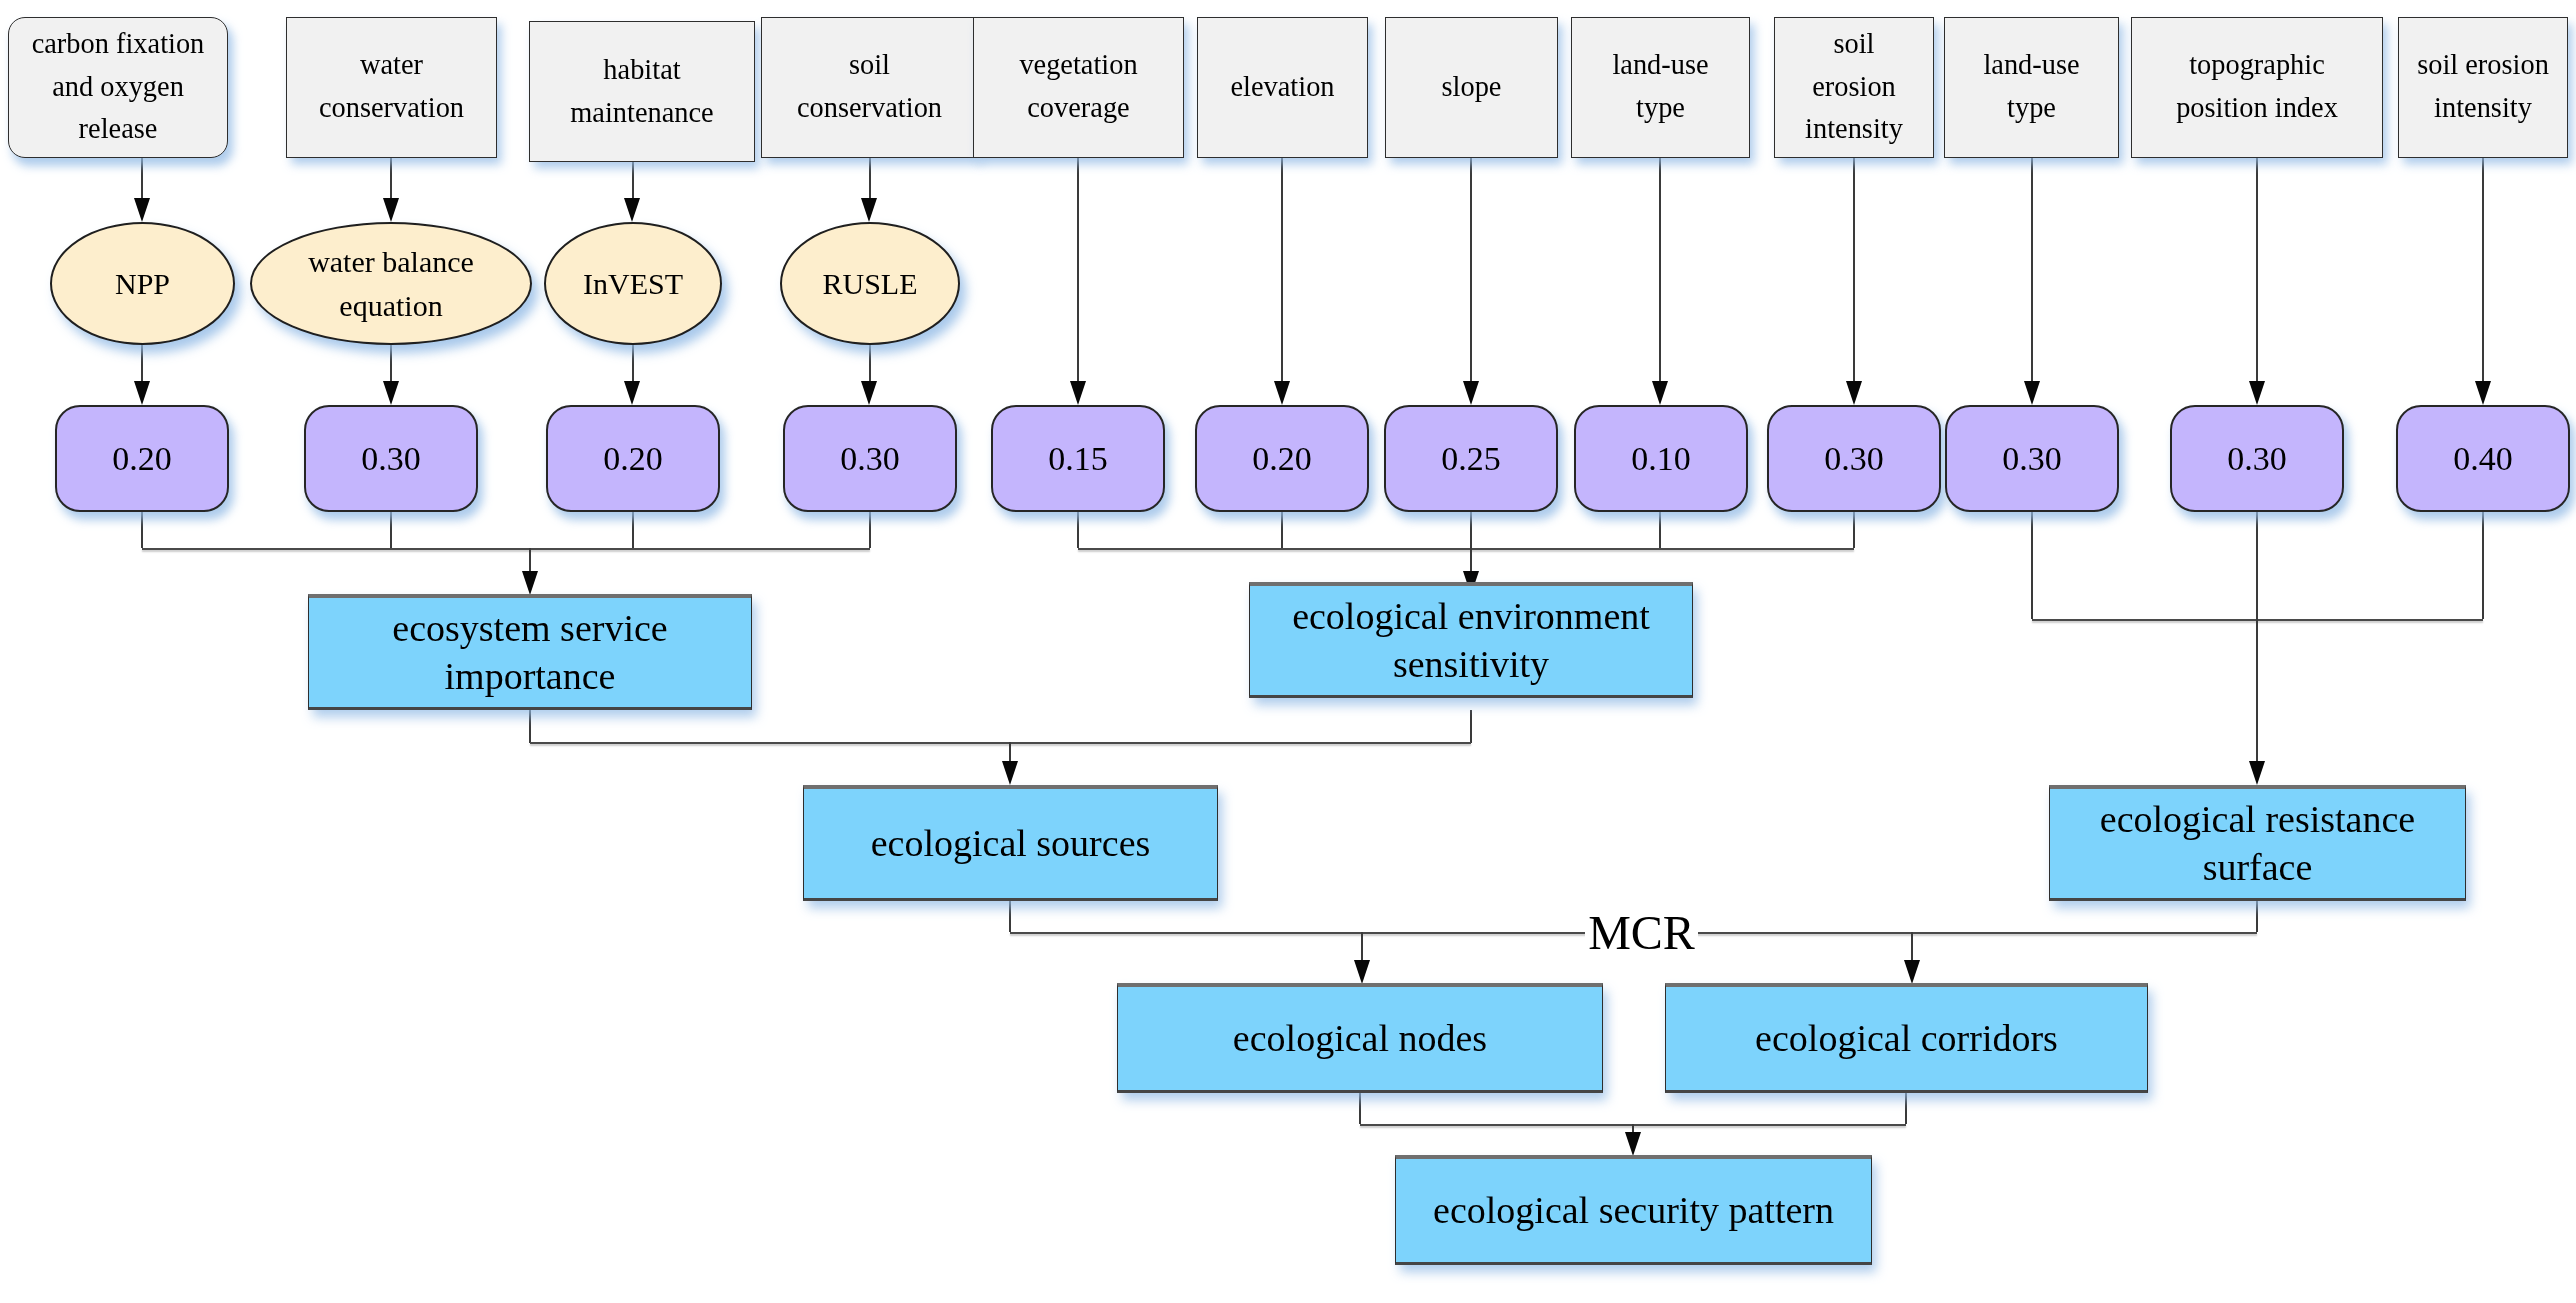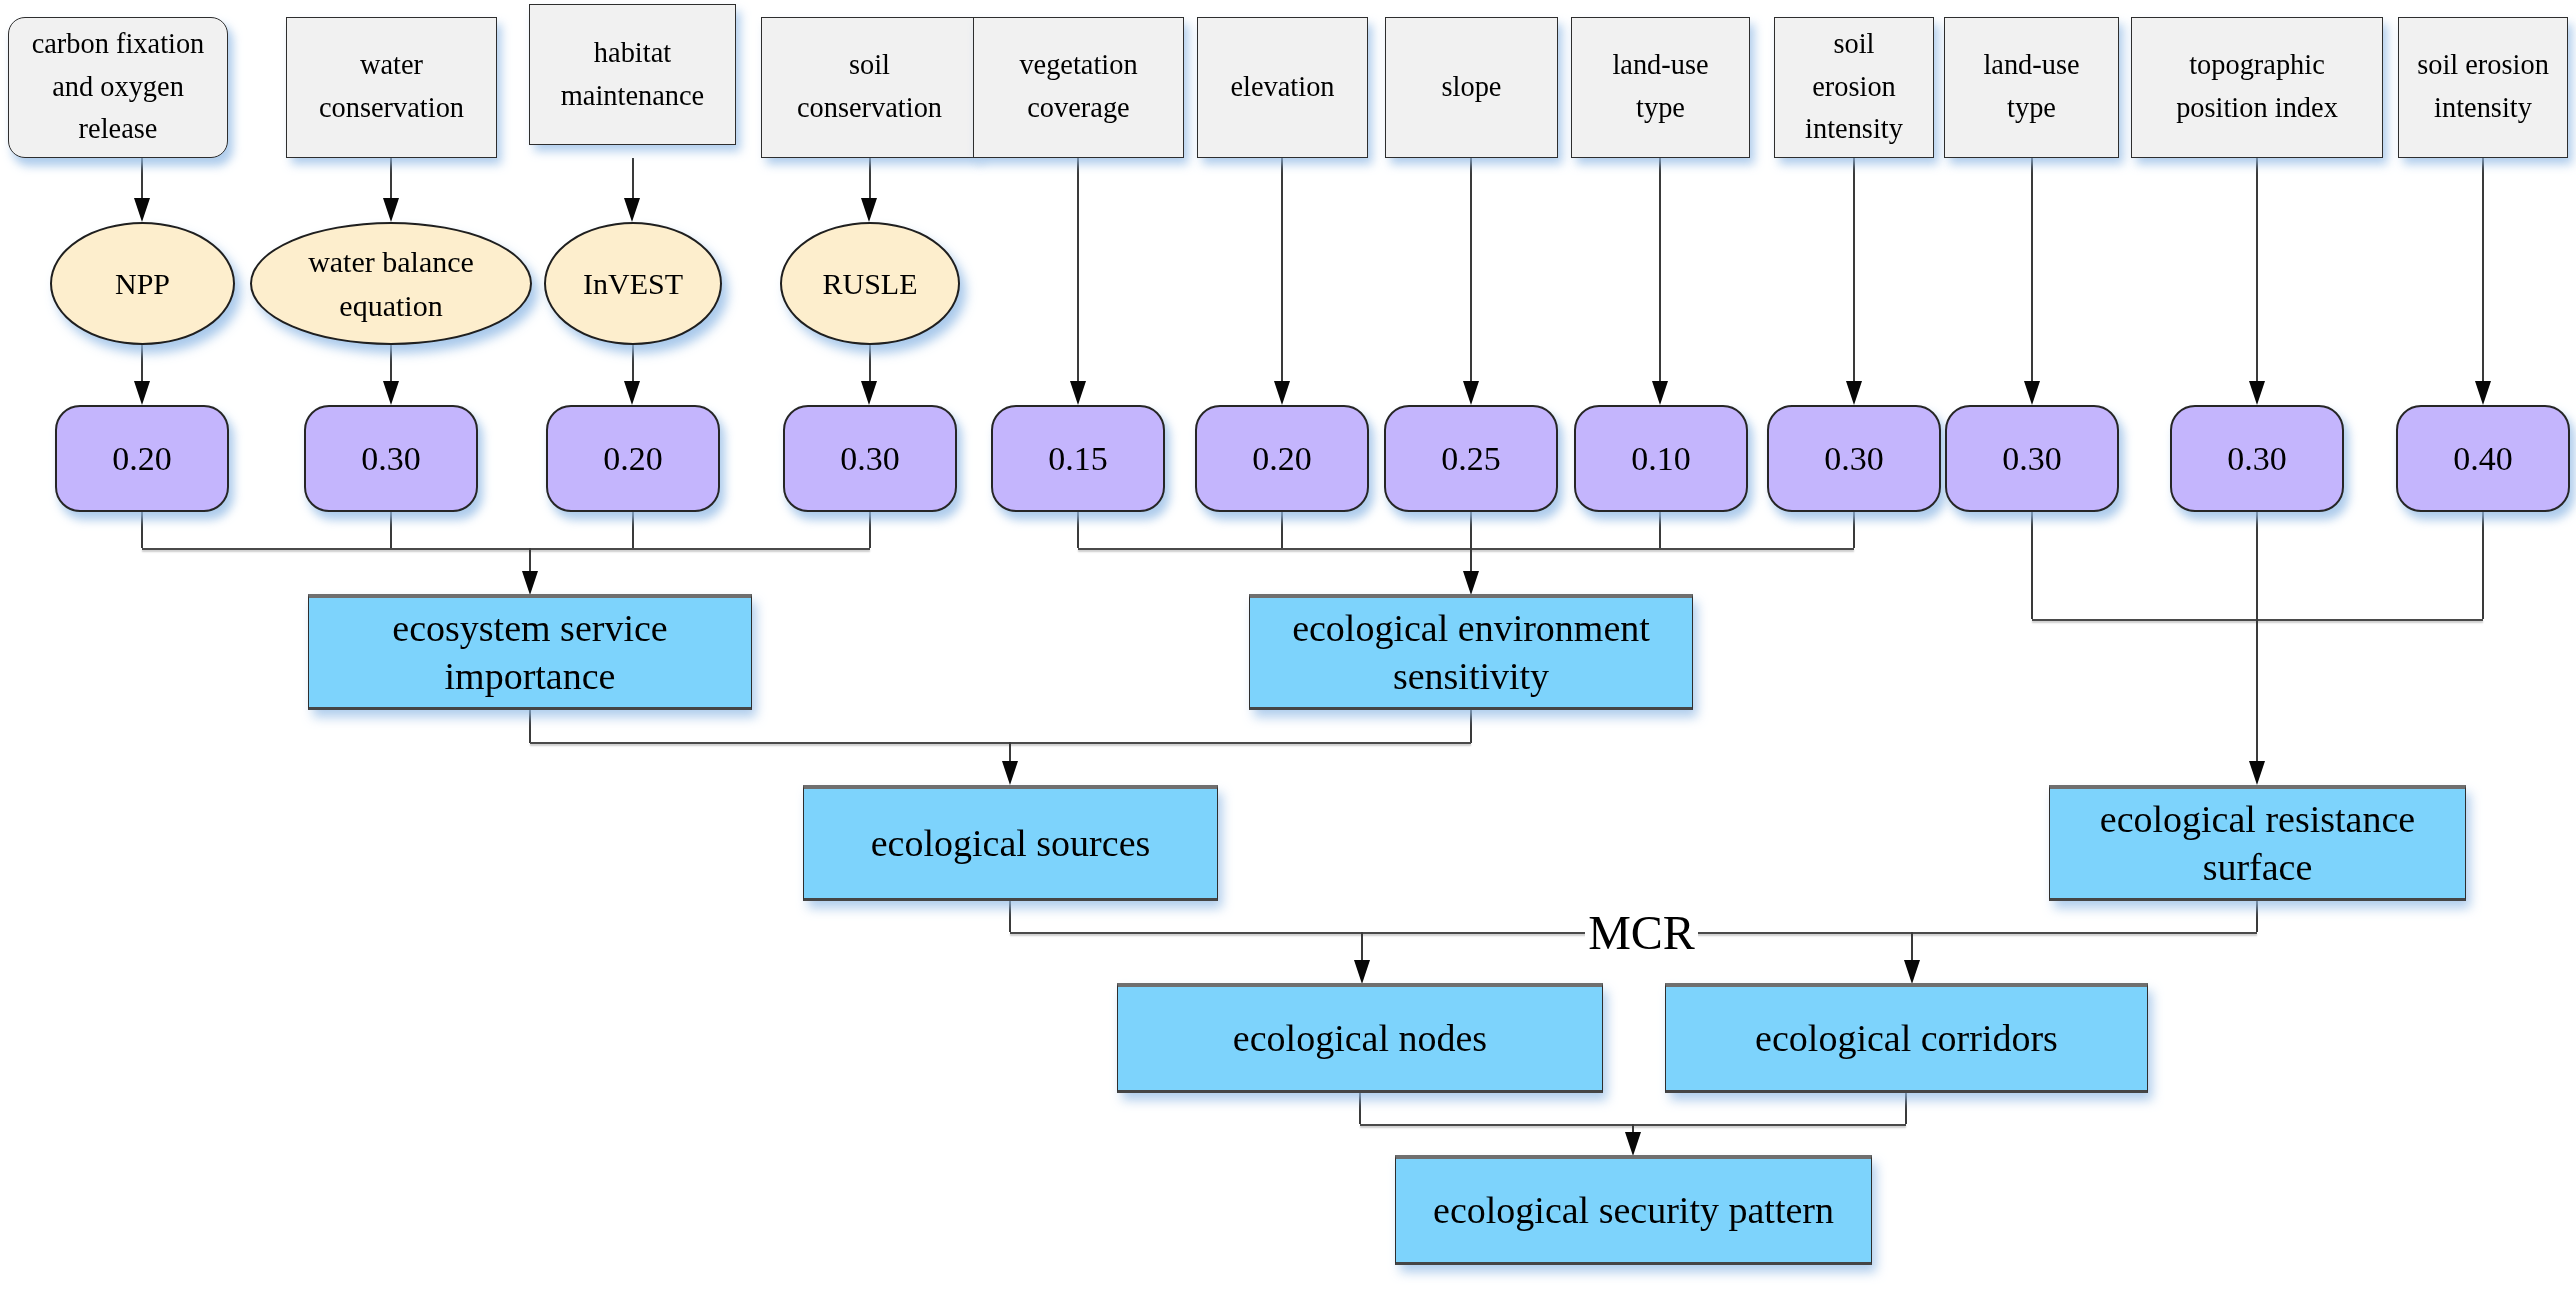--- a/index.html
+++ b/index.html
@@ -69,21 +69,21 @@
     font-size:48px;
   }
 </style>
 </head>
 <body>
 
 <div id="canvas">
 
   <div class="node sq" style="left:8px;top:16.6px;width:220px;height:141px;border-radius:17px;">carbon fixation and oxygen release</div>
   <div class="node sq" style="left:286px;top:16.6px;width:211px;height:141px;">water conservation</div>
-  <div class="node sq" style="left:529px;top:4px;width:207px;height:141px;">habitat maintenance</div>
+  <div class="node sq" style="left:529px;top:21px;width:226px;height:141px;">habitat maintenance</div>
   <div class="node sq" style="left:761px;top:16.6px;width:217px;height:141px;">soil conservation</div>
   <div class="node sq" style="left:973px;top:16.6px;width:211px;height:141px;">vegetation coverage</div>
   <div class="node sq" style="left:1197px;top:16.6px;width:171px;height:141px;">elevation</div>
   <div class="node sq" style="left:1385px;top:16.6px;width:173px;height:141px;">slope</div>
   <div class="node sq" style="left:1571px;top:16.6px;width:179px;height:141px;">land-use type</div>
   <div class="node sq" style="left:1774px;top:16.6px;width:160px;height:141px;">soil erosion intensity</div>
   <div class="node sq" style="left:1944px;top:16.6px;width:175px;height:141px;">land-use type</div>
   <div class="node sq" style="left:2131px;top:16.6px;width:252px;height:141px;">topographic position index</div>
   <div class="node sq" style="left:2398px;top:16.6px;width:170px;height:141px;">soil erosion intensity</div>
 
@@ -159,21 +159,21 @@
 
   <div class="hl" style="left:1078px;top:548px;width:776px;"></div>
   <div class="vl" style="left:1470px;top:548px;height:22.5px;"></div>
   <div class="ah" style="left:1463px;top:571px;"></div>
 
   <div class="hl" style="left:2032px;top:619px;width:451px;"></div>
   <div class="vl" style="left:2256px;top:619px;height:142px;"></div>
   <div class="ah" style="left:2249px;top:761px;"></div>
 
   <div class="node sq2" style="left:308px;top:594px;width:444px;height:116px;">ecosystem service importance</div>
-  <div class="node sq2" style="left:1249px;top:594px;width:444px;height:116px;">ecological environment sensitivity</div>
+  <div class="node sq2" style="left:1249px;top:582px;width:444px;height:116px;">ecological environment sensitivity</div>
 
   <div class="vl" style="left:529px;top:710px;height:33px;"></div>
   <div class="vl" style="left:1470px;top:710px;height:33px;"></div>
   <div class="hl" style="left:530px;top:742px;width:941px;"></div>
   <div class="vl" style="left:1009px;top:742px;height:19px;"></div>
   <div class="ah" style="left:1002px;top:761px;"></div>
 
   <div class="node sq2 nowrap" style="left:803px;top:785px;width:415px;height:116px;">ecological sources</div>
   <div class="node sq2" style="left:2049px;top:785px;width:417px;height:116px;">ecological resistance surface</div>
 

